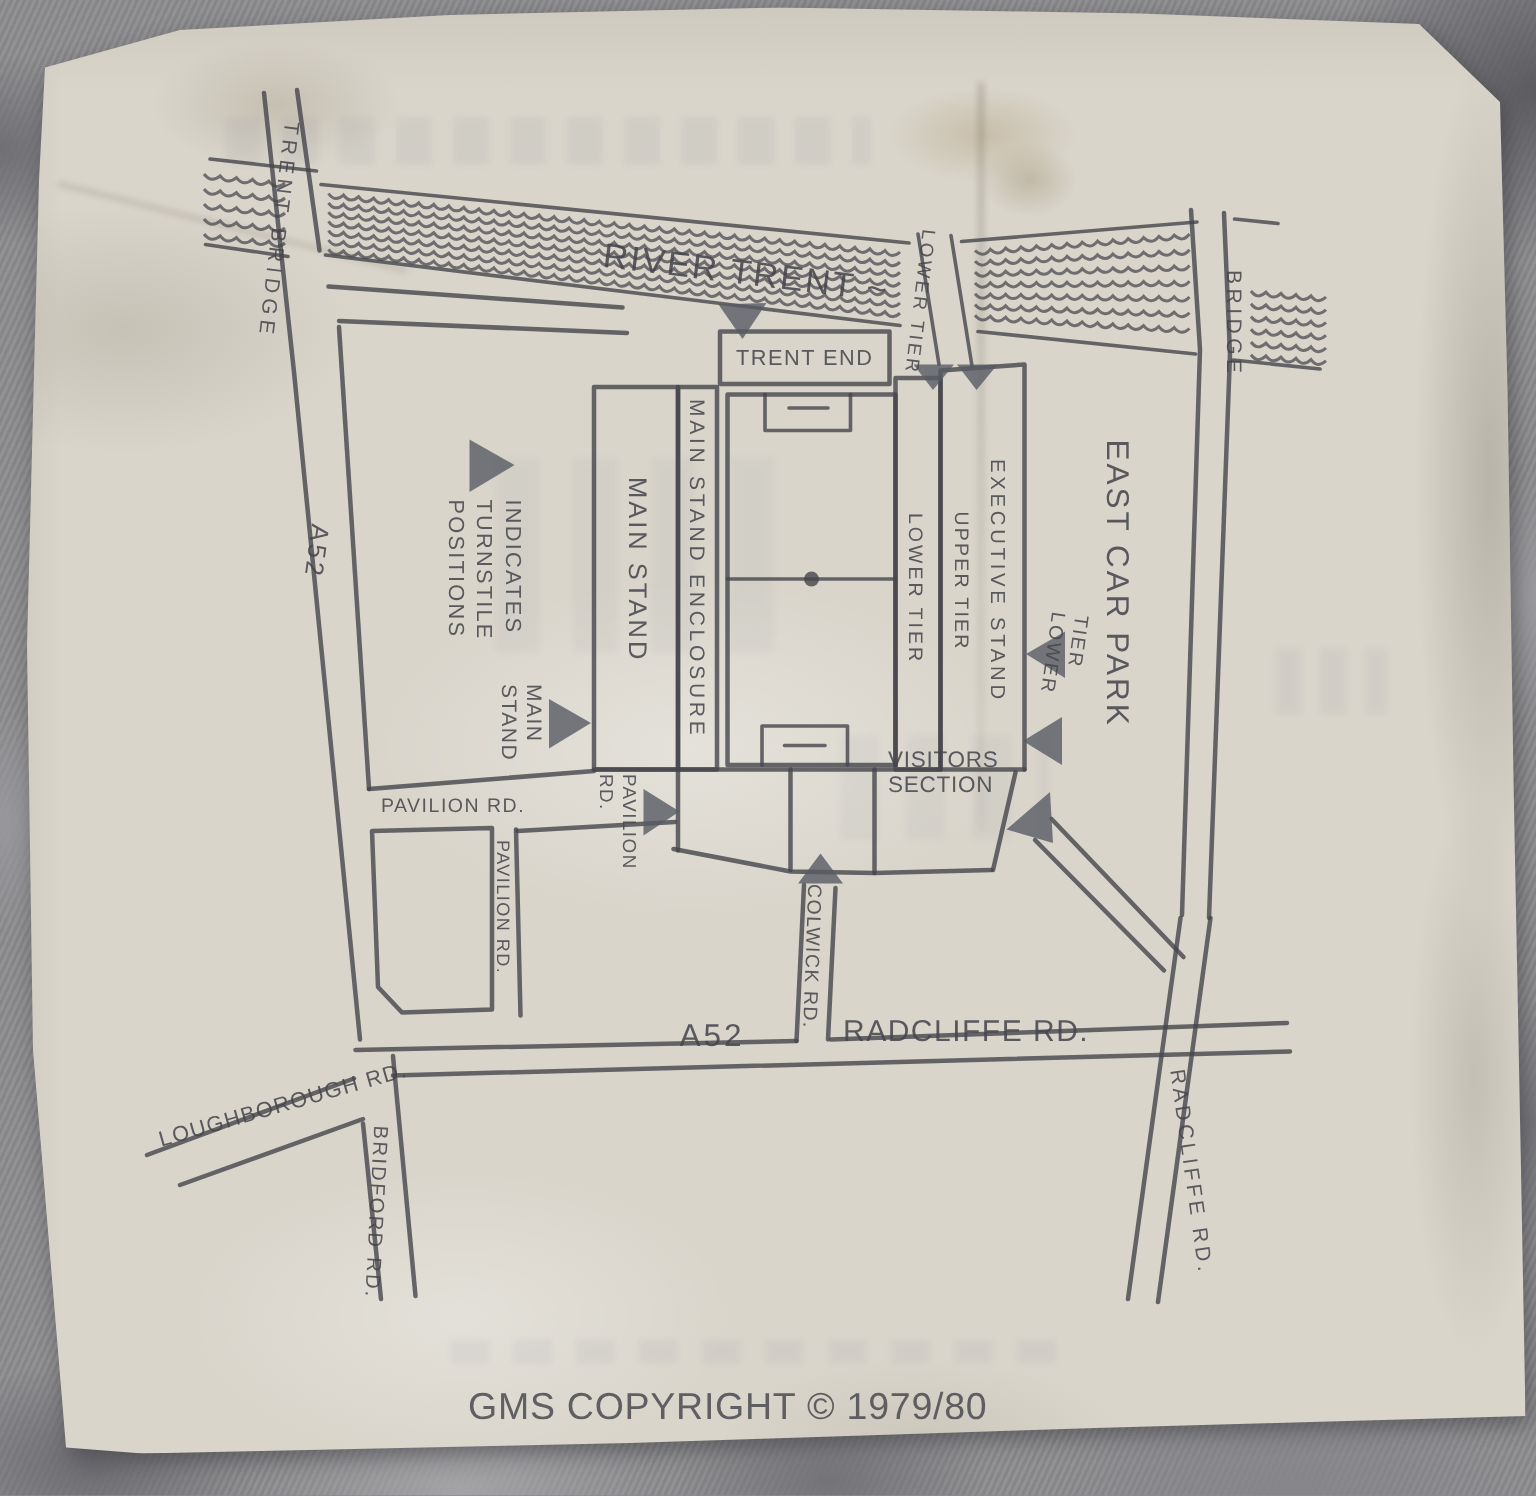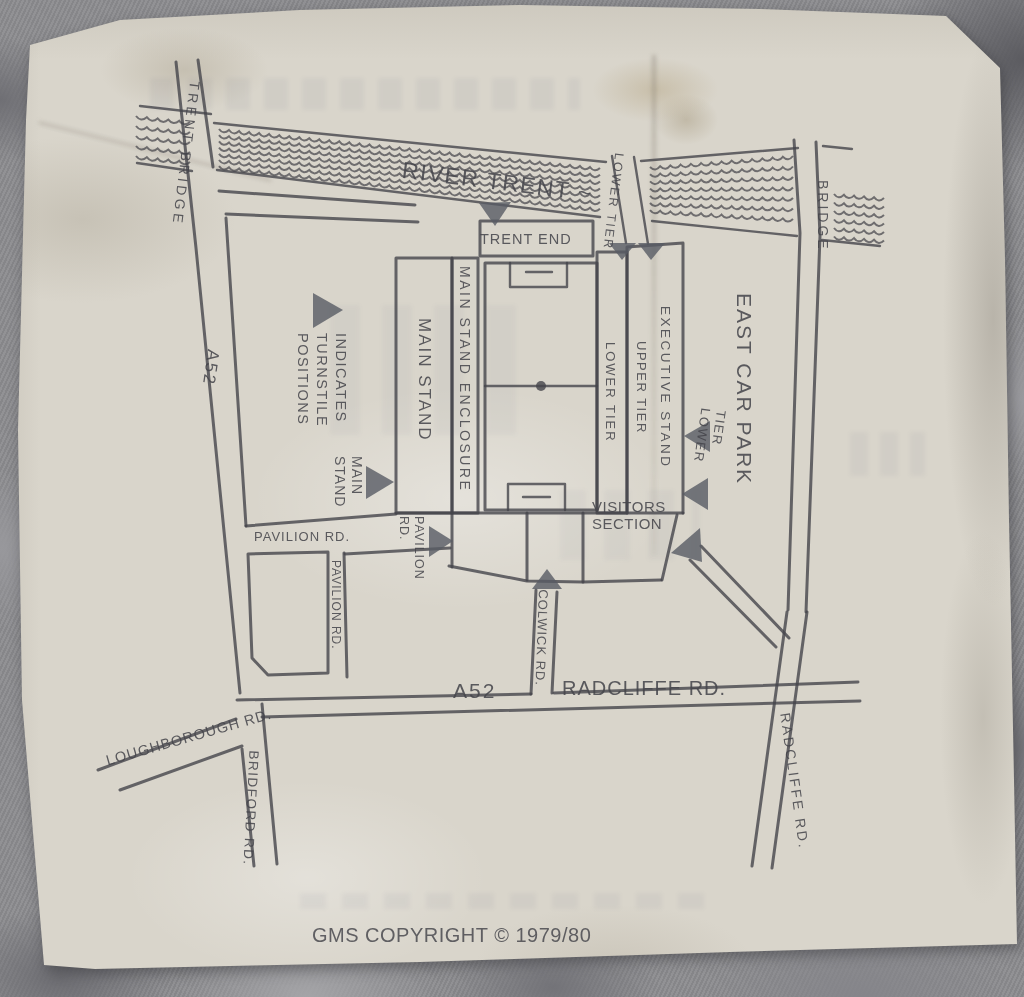--- a/index.html
+++ b/index.html
@@ -54,21 +54,21 @@
   .wv{fill:none;stroke:var(--ink,#45454b);stroke-width:2;opacity:.72;}
   .arrow{fill:var(--arrow,#575b64);opacity:.8;stroke:none;}
   
   .lbl{
     position:absolute;color:var(--ink,#45454b);opacity:.86;
     white-space:pre-line;line-height:1.3;
     transform-origin:top left;
   }
   .v{writing-mode:vertical-rl;}
   .vlr{writing-mode:vertical-lr;}
-  .ctr{}
+  .ctr{text-align:center;}
 </style>
 </head>
 <body>
 
 <div class="stone"></div>
 
 <div class="paper-shadow">
   <div class="paper"></div>
 </div>
 
@@ -230,13 +230,13 @@
 <div class="lbl" style="left:453px;top:677px;font-size:21px;letter-spacing:2px;">A52</div>
 
 <div class="lbl" style="left:562px;top:675px;font-size:20px;letter-spacing:1px;">RADCLIFFE RD.</div>
 
 <div class="lbl" style="left:104px;top:752px;font-size:14.5px;letter-spacing:1px;transform:rotate(-16deg);">LOUGHBOROUGH RD.</div>
 
 <div class="lbl v" style="left:245px;top:750px;font-size:13.5px;letter-spacing:1.5px;transform:rotate(3deg);">BRIDFORD RD.</div>
 
 <div class="lbl v" style="left:776px;top:714px;font-size:14px;letter-spacing:2.5px;transform:rotate(-8deg);">RADCLIFFE RD.</div>
 
-<div class="lbl" style="left:312px;top:922px;font-size:20px;letter-spacing:.5px;opacity:.82;">GMS COPYRIGHT © 1979/80</div>
+<div class="lbl" style="left:312px;top:922px;font-size:25px;letter-spacing:.5px;opacity:.82;">GMS COPYRIGHT © 1979/80</div>
 
 </body></html>

